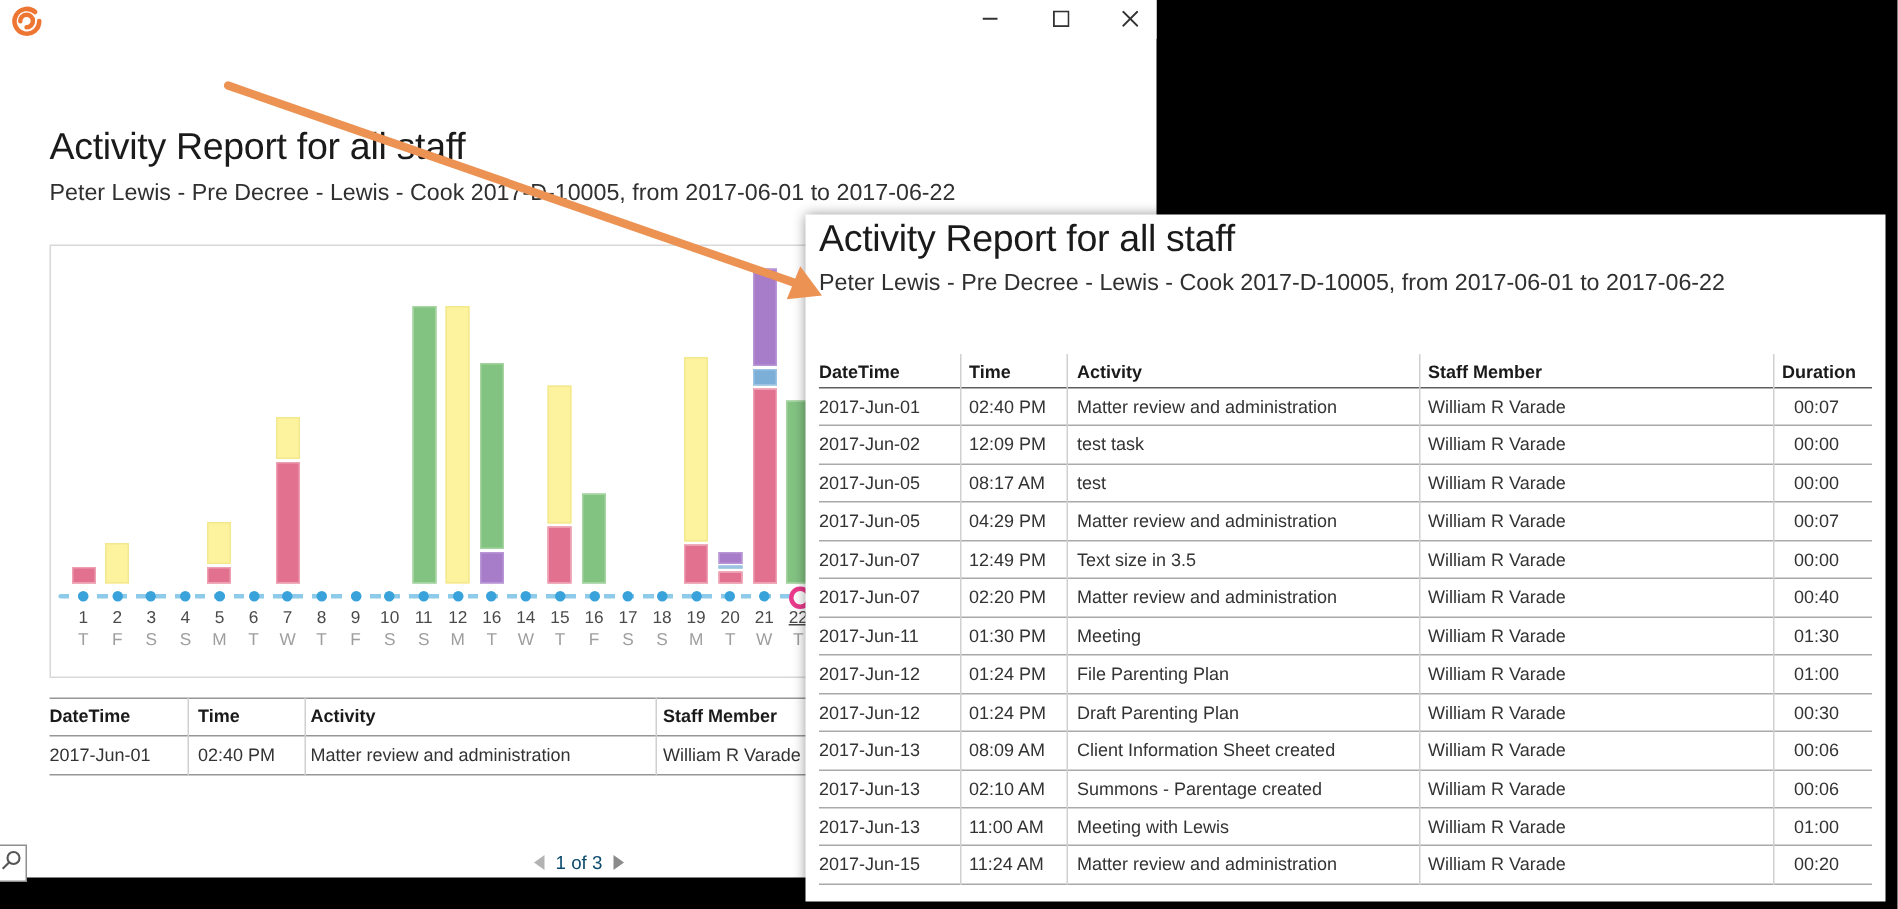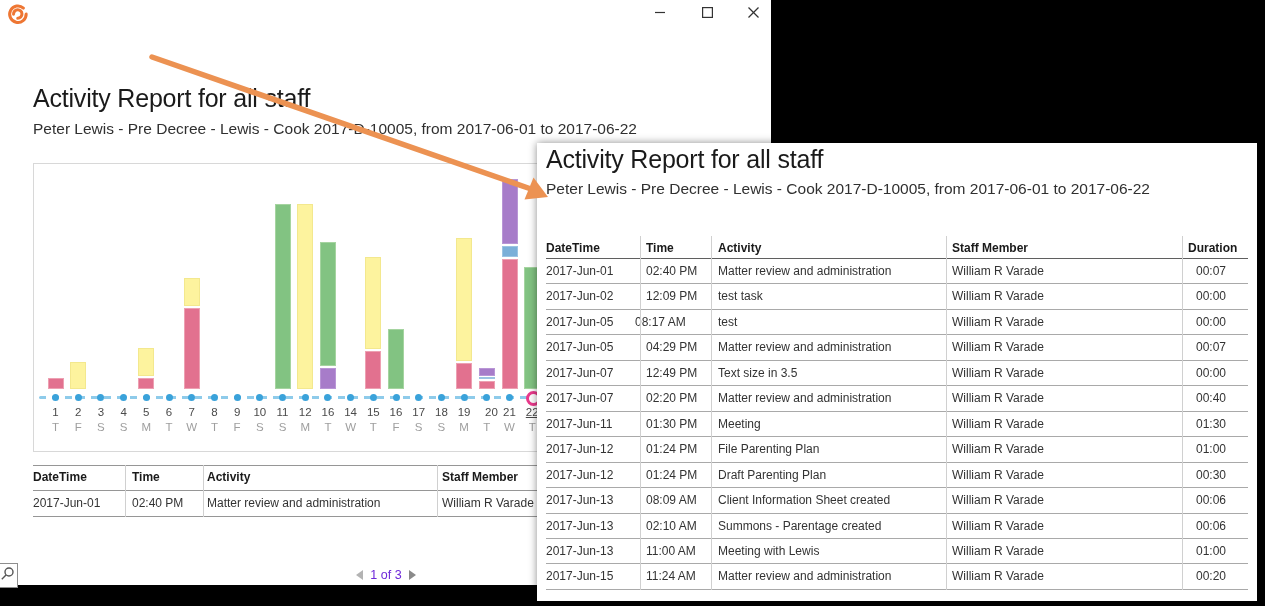--- a/index.html
+++ b/index.html
@@ -33,21 +33,21 @@
   #tl-ring{position:absolute;width:9px;height:9px;border-radius:50%;background:#fff;border:3px solid #ea3a8c;top:227px;}
   .day-num{position:absolute;top:242px;width:22px;text-align:center;font-size:11.5px;color:#4a4a4a;}
   .day-wd{position:absolute;top:257px;width:22px;text-align:center;font-size:11.5px;color:#9e9e9e;}
   
   .tline{position:absolute;height:1px;background:#969696;}
   .vsep{position:absolute;width:1px;background:#d0d0d0;}
   .th{position:absolute;font-size:12px;font-weight:bold;color:#1a1a1a;white-space:nowrap;}
   .td{position:absolute;font-size:12px;color:#333;white-space:nowrap;}
   
   #pagination{left:338px;top:566px;width:96px;height:17px;display:flex;align-items:center;justify-content:center;gap:7px;}
-  #page-label{font-size:12.5px;color:#6d28d9;}
+  #page-label{font-size:12.5px;color:#0c4a6e;}
   .tri{width:0;height:0;border-top:5px solid transparent;border-bottom:5px solid transparent;cursor:default;}
   #prev-tri{border-right:7px solid #b3b3b3;}
   #next-tri{border-left:7px solid #8a8a8a;}
   #search-box{left:-7px;top:563px;width:23px;height:23px;background:#fff;border:1px solid #8e8e8e;display:flex;align-items:center;justify-content:flex-end;}
   
   #overlay{left:537px;top:143px;width:720px;height:458px;background:#fff;box-shadow:0 0 8px rgba(0,0,0,0.45);}
   #ovl-title{left:9px;top:2px;font-size:25px;color:#1a1a1a;letter-spacing:-0.2px;}
   #ovl-subtitle{left:9px;top:37px;font-size:15.5px;color:#303030;}
   #arrow-svg{left:0;top:0;width:1265px;height:606px;pointer-events:none;z-index:50;}
 </style>
@@ -157,21 +157,21 @@
       <div class="day-wd" style="left: 396.4px;">S</div>
       <div class="bar-seg" style="left: 422.1px; bottom: 62px; height: 26.5px; background: rgb(226, 113, 143); border: 1px solid rgb(237, 160, 178);"></div>
       <div class="bar-seg" style="left: 422.1px; bottom: 90px; height: 123.5px; background: rgb(253, 243, 158); border: 1px solid rgb(243, 232, 142);"></div>
       <div class="tl-dot" style="left: 426.6px;"></div>
       <div class="day-num" style="left: 419.1px;">19</div>
       <div class="day-wd" style="left: 419.1px;">M</div>
       <div class="bar-seg" style="left: 444.8px; bottom: 62px; height: 8.5px; background: rgb(226, 113, 143); border: 1px solid rgb(237, 160, 178);"></div>
       <div class="bar-seg" style="left: 444.8px; bottom: 72px; height: 2px; background: rgb(123, 175, 216); border: 1px solid rgb(156, 195, 226);"></div>
       <div class="bar-seg" style="left: 444.8px; bottom: 75px; height: 8.5px; background: rgb(167, 124, 201); border: 1px solid rgb(185, 150, 214);"></div>
       <div class="tl-dot" style="left: 449.3px;"></div>
-      <div class="day-num" style="left: 441.8px; text-align: right;">20</div>
+      <div class="day-num" style="left: 441.8px;">20</div>
       <div class="day-wd" style="left: 441.8px;">T</div>
       <div class="bar-seg" style="left: 467.5px; bottom: 62px; height: 130.5px; background: rgb(226, 113, 143); border: 1px solid rgb(237, 160, 178);"></div>
       <div class="bar-seg" style="left: 467.5px; bottom: 194px; height: 11.5px; background: rgb(123, 175, 216); border: 1px solid rgb(156, 195, 226);"></div>
       <div class="bar-seg" style="left: 467.5px; bottom: 207px; height: 65.5px; background: rgb(167, 124, 201); border: 1px solid rgb(185, 150, 214);"></div>
       <div class="tl-dot" style="left: 472px;"></div>
       <div class="day-num" style="left: 464.5px;">21</div>
       <div class="day-wd" style="left: 464.5px;">W</div>
       <div class="bar-seg" style="left: 490.2px; bottom: 62px; height: 122.5px; background: rgb(130, 195, 130); border: 1px solid rgb(165, 212, 160);"></div>
       <div id="tl-ring" style="left: 492.2px;"></div>
       <div class="day-num" style="left: 487.2px; text-decoration: underline;">22</div>
@@ -227,21 +227,21 @@
     <div class="td" style="left: 415px; top: 116px; line-height: 24.45px;">William R Varade</div>
     <div class="td" style="left: 659px; top: 116px; line-height: 24.45px;">00:07</div>
     <div class="tline" style="left: 9px; top: 140.45px; width: 702px; background: rgb(169, 169, 169);"></div>
     <div class="td" style="left: 9px; top: 141.45px; line-height: 24.45px;">2017-Jun-02</div>
     <div class="td" style="left: 109px; top: 141.45px; line-height: 24.45px;">12:09 PM</div>
     <div class="td" style="left: 181px; top: 141.45px; line-height: 24.45px;">test task</div>
     <div class="td" style="left: 415px; top: 141.45px; line-height: 24.45px;">William R Varade</div>
     <div class="td" style="left: 659px; top: 141.45px; line-height: 24.45px;">00:00</div>
     <div class="tline" style="left: 9px; top: 165.9px; width: 702px; background: rgb(169, 169, 169);"></div>
     <div class="td" style="left: 9px; top: 166.9px; line-height: 24.45px;">2017-Jun-05</div>
-    <div class="td" style="left: 98px; top: 166.9px; line-height: 24.45px;">08:17 AM</div>
+    <div class="td" style="left: 109px; top: 166.9px; line-height: 24.45px;">08:17 AM</div>
     <div class="td" style="left: 181px; top: 166.9px; line-height: 24.45px;">test</div>
     <div class="td" style="left: 415px; top: 166.9px; line-height: 24.45px;">William R Varade</div>
     <div class="td" style="left: 659px; top: 166.9px; line-height: 24.45px;">00:00</div>
     <div class="tline" style="left: 9px; top: 191.35px; width: 702px; background: rgb(169, 169, 169);"></div>
     <div class="td" style="left: 9px; top: 192.35px; line-height: 24.45px;">2017-Jun-05</div>
     <div class="td" style="left: 109px; top: 192.35px; line-height: 24.45px;">04:29 PM</div>
     <div class="td" style="left: 181px; top: 192.35px; line-height: 24.45px;">Matter review and administration</div>
     <div class="td" style="left: 415px; top: 192.35px; line-height: 24.45px;">William R Varade</div>
     <div class="td" style="left: 659px; top: 192.35px; line-height: 24.45px;">00:07</div>
     <div class="tline" style="left: 9px; top: 216.8px; width: 702px; background: rgb(169, 169, 169);"></div>

